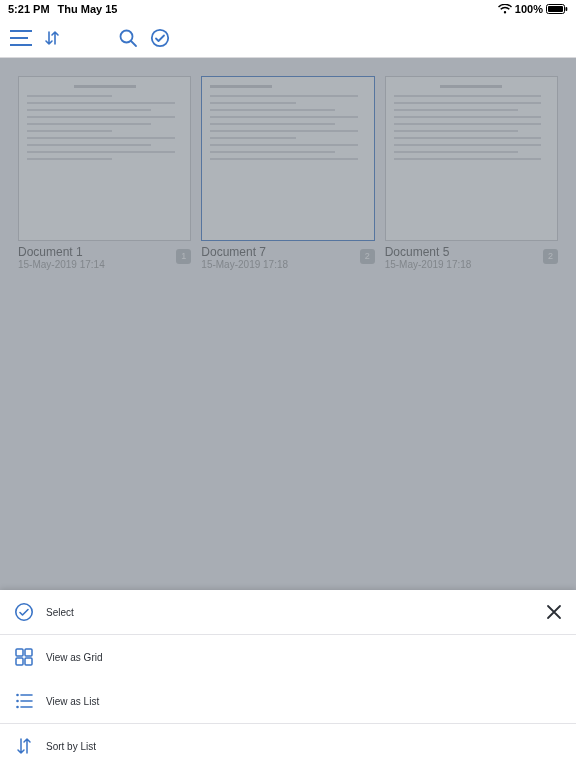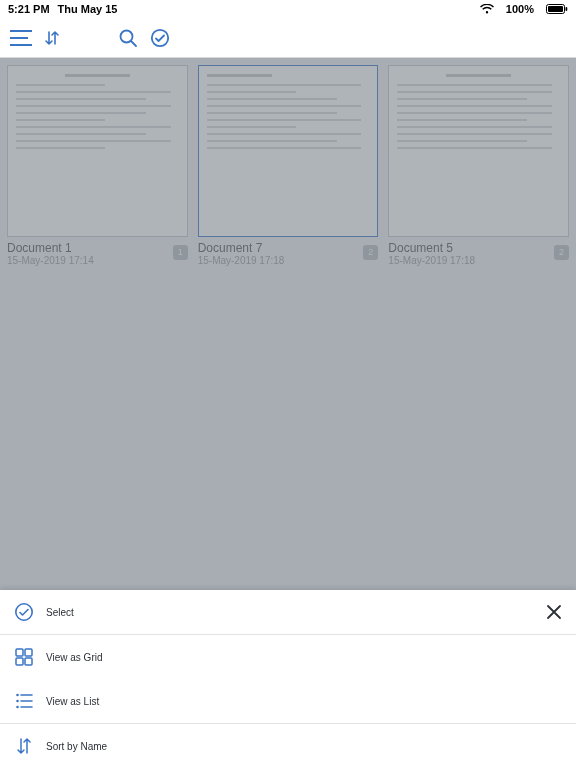--- a/index.html
+++ b/index.html
@@ -1,27 +1,27 @@
 <!DOCTYPE html>
 <html><head>
 <meta charset="utf-8">
 <style>
   * { box-sizing: border-box; margin: 0; padding: 0; }
   html, body { width: 576px; height: 768px; font-family: -apple-system, "Helvetica Neue", Arial, sans-serif; background: #fff; overflow: hidden; }
   .status-bar { height: 18px; display: flex; align-items: center; padding: 0 8px; font-size: 11px; font-weight: 600; color: #000; }
   .status-left { display: flex; gap: 8px; }
-  .status-right { margin-left: auto; display: flex; align-items: center; gap: 12px; }
+  .status-right { margin-left: auto; display: flex; align-items: center; gap: 3px; }
   .wifi-icon, .battery-icon { display: inline-flex; }
   .nav-bar { height: 40px; display: flex; align-items: center; padding: 0 10px; border-bottom: 1px solid #d9d9dc; }
   .nav-left, .nav-right { display: flex; align-items: center; gap: 12px; width: 80px; }
   .nav-right { justify-content: flex-end; }
   .nav-title { flex: 1; text-align: center; font-size: 16px; font-weight: 600; color: #222; }
   .icon-btn { color: #3a74c6; display: inline-flex; cursor: pointer; }
   .content-area { position: absolute; top: 58px; left: 0; right: 0; bottom: 0; background: #efeff4; }
-  .grid { display: flex; gap: 10px; padding: 7px; }
+  .grid { display: flex; gap: 10px; padding: 18px; }
   .doc-card { flex: 1; }
   .doc-thumb { width: 100%; aspect-ratio: 1/0.95; background: #fff; border: 1px solid #c8c8cc; position: relative; padding: 6px; }
   .doc-thumb.selected { border: 1.5px solid #3a74c6; }
   .thumb-lines { position:absolute; inset:8px; }
   .thumb-lines span { display:block; height:2px; background:#d8d8dc; margin-bottom:5px; }
   .thumb-lines span.short { width:55%; }
   .thumb-lines span.med { width:80%; }
   .thumb-lines span.long { width:95%; }
   .thumb-lines .title { height:3px; width:40%; margin:0 auto 7px; background:#c8c8cc; }
   .doc-meta { margin-top: 4px; position: relative; }
@@ -205,16 +205,16 @@
       </span>
       <span class="lbl">View as List</span>
     </div>
     <div class="sheet-divider"></div>
     <div class="sheet-row">
       <span class="sheet-icon">
         <svg width="16" height="18" viewBox="0 0 16 18">
             <path d="M5 2v14M5 16l-3-3M5 16l3-3M11 16V2M11 2l-3 3M11 2l3 3" stroke="#3a74c6" stroke-width="1.5" fill="none" stroke-linecap="round"></path>
           </svg>
       </span>
-      <span class="lbl">Sort by Name</span>
+      <span class="lbl">Sort by List</span>
     </div>
   </div>
 </div>
 
 </body></html>

